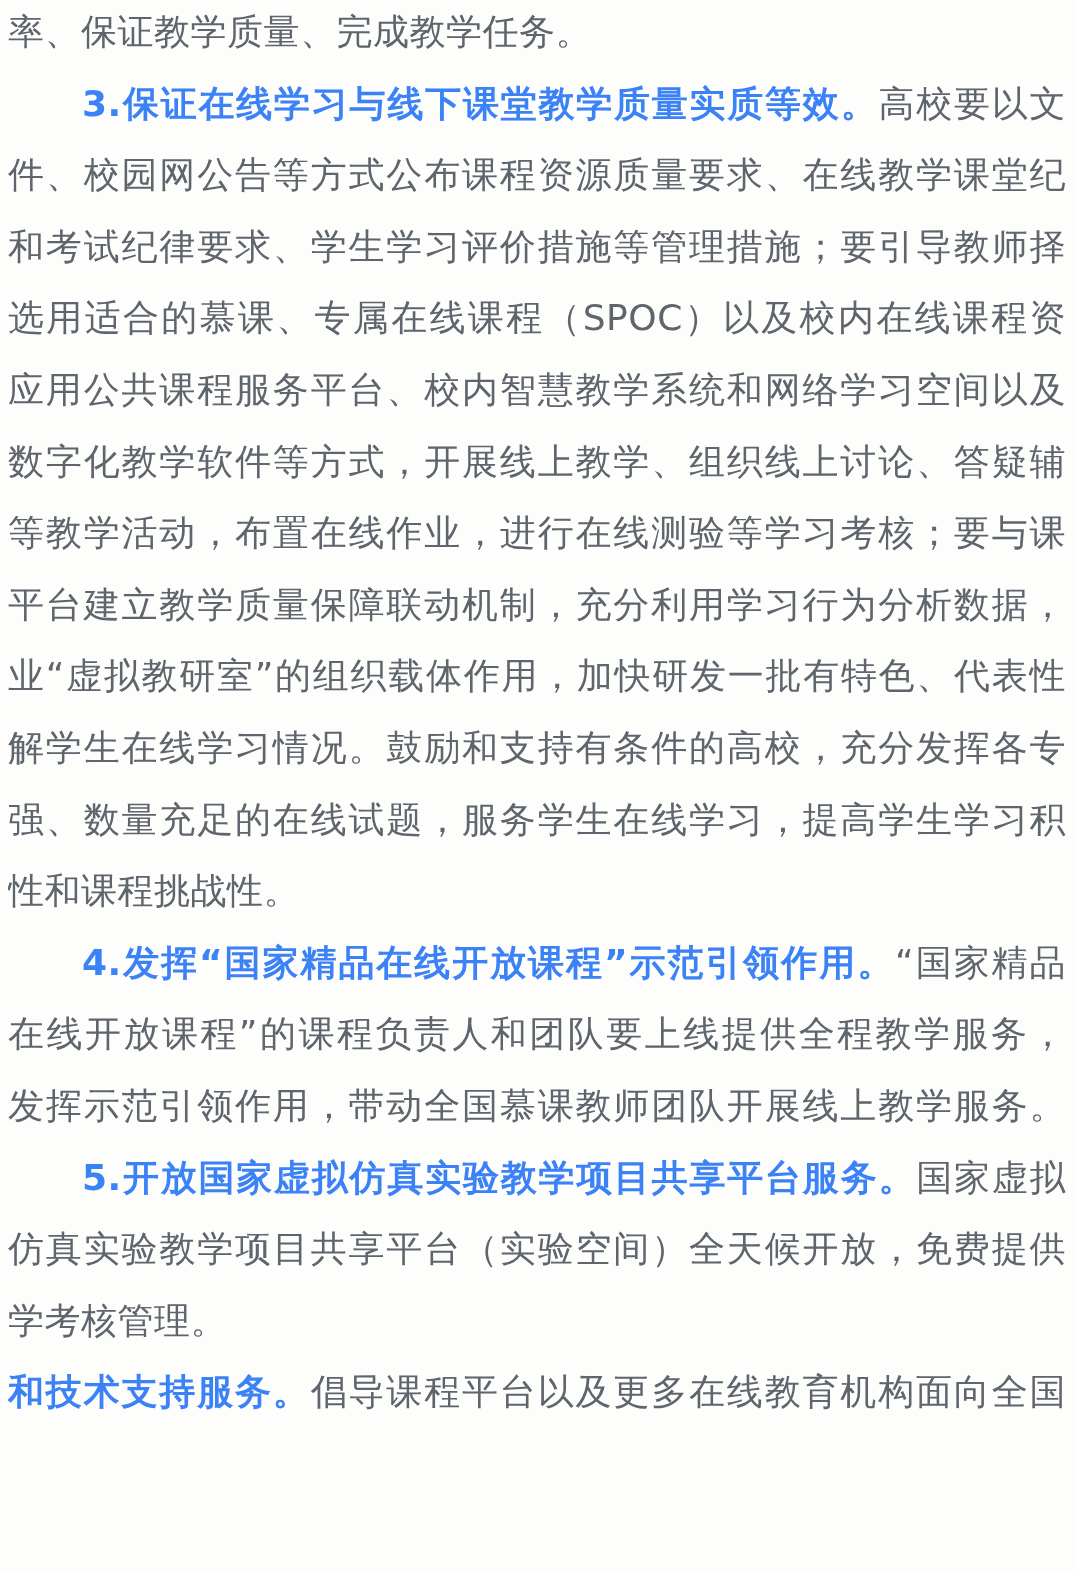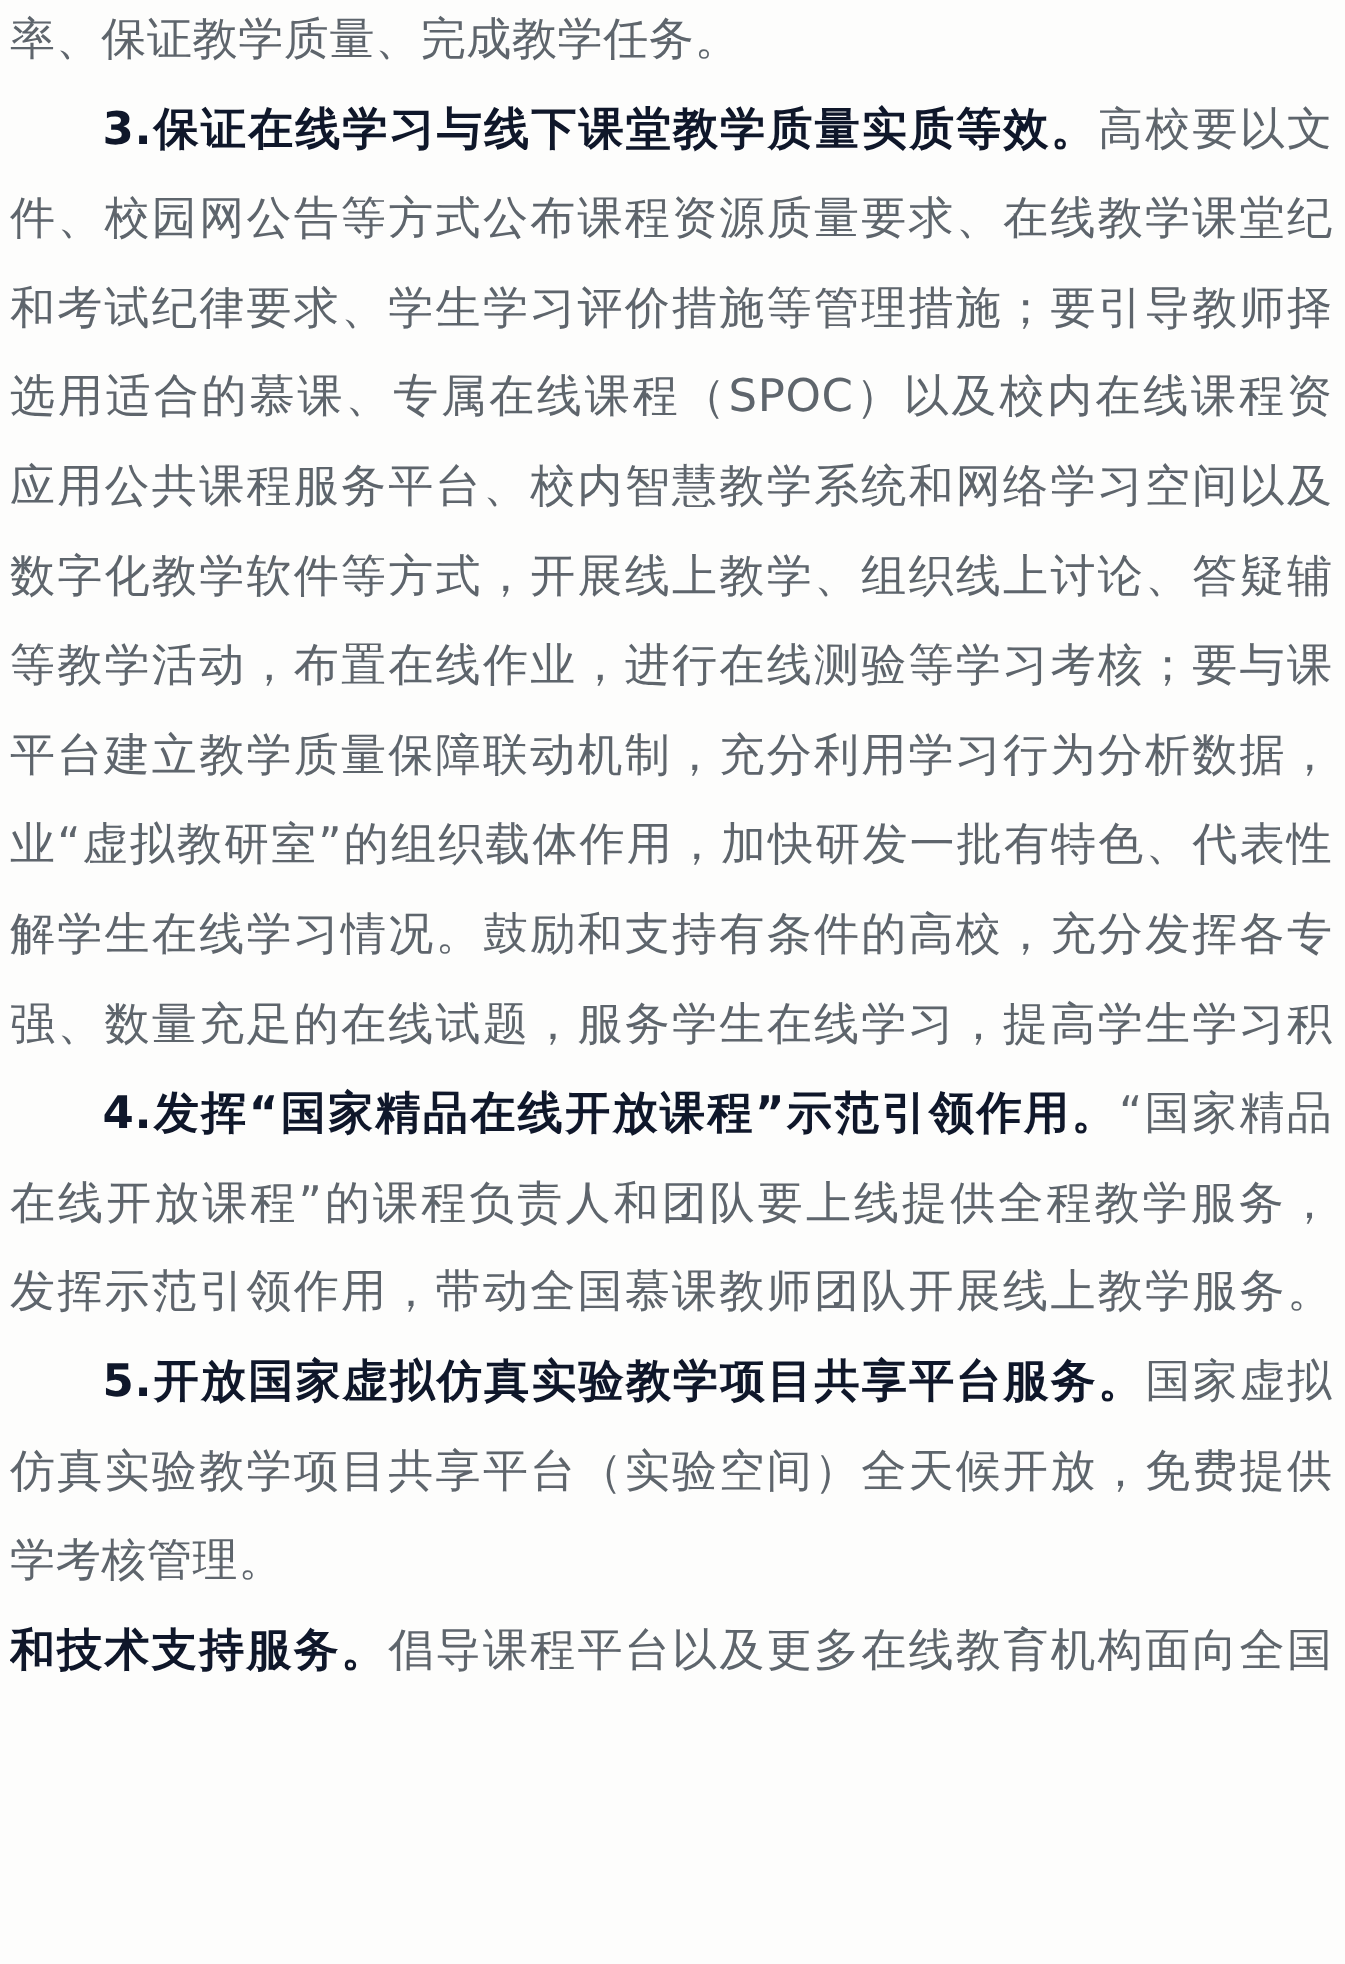--- a/index.html
+++ b/index.html
@@ -39,21 +39,21 @@
     -moz-text-align-last: justify;
   }
   
   .line.ind {
     padding-left: 74px;
   }
   .line.ind.j { width: 984px; }
   
   .seg.b {
     font-weight: 600;
-    color: #0f172a;
+    color: #3b82f6;
   }
   .seg {
     display: inline;
   }
 </style>
 </head>
 <body>
 
 <div class="page">
   <div class="textblock">
@@ -75,20 +75,21 @@
     <div class="line j"><span class="seg">等教学活动，布置在线作业，进行在线测验等学习考核；要与课程</span></div>
 
     <div class="line j"><span class="seg">平台建立教学质量保障联动机制，充分利用学习行为分析数据，了</span></div>
 
     <div class="line j"><span class="seg">业“虚拟教研室”的组织载体作用，加快研发一批有特色、代表性</span></div>
 
     <div class="line j"><span class="seg">解学生在线学习情况。鼓励和支持有条件的高校，充分发挥各专</span></div>
 
     <div class="line j"><span class="seg">强、数量充足的在线试题，服务学生在线学习，提高学生学习积极</span></div>
 
+    <div class="line"><span class="seg">性和课程挑战性。</span></div>
 
     <div class="line j ind"><span class="seg b">4.发挥“国家精品在线开放课程”示范引领作用。</span><span class="seg">“国家精品</span></div>
 
     <div class="line j"><span class="seg">在线开放课程”的课程负责人和团队要上线提供全程教学服务，</span></div>
 
     <div class="line j"><span class="seg">发挥示范引领作用，带动全国慕课教师团队开展线上教学服务。</span></div>
 
     <div class="line j ind"><span class="seg b">5.开放国家虚拟仿真实验教学项目共享平台服务。</span><span class="seg">国家虚拟</span></div>
 
     <div class="line j"><span class="seg">仿真实验教学项目共享平台（实验空间）全天候开放，免费提供</span></div>

